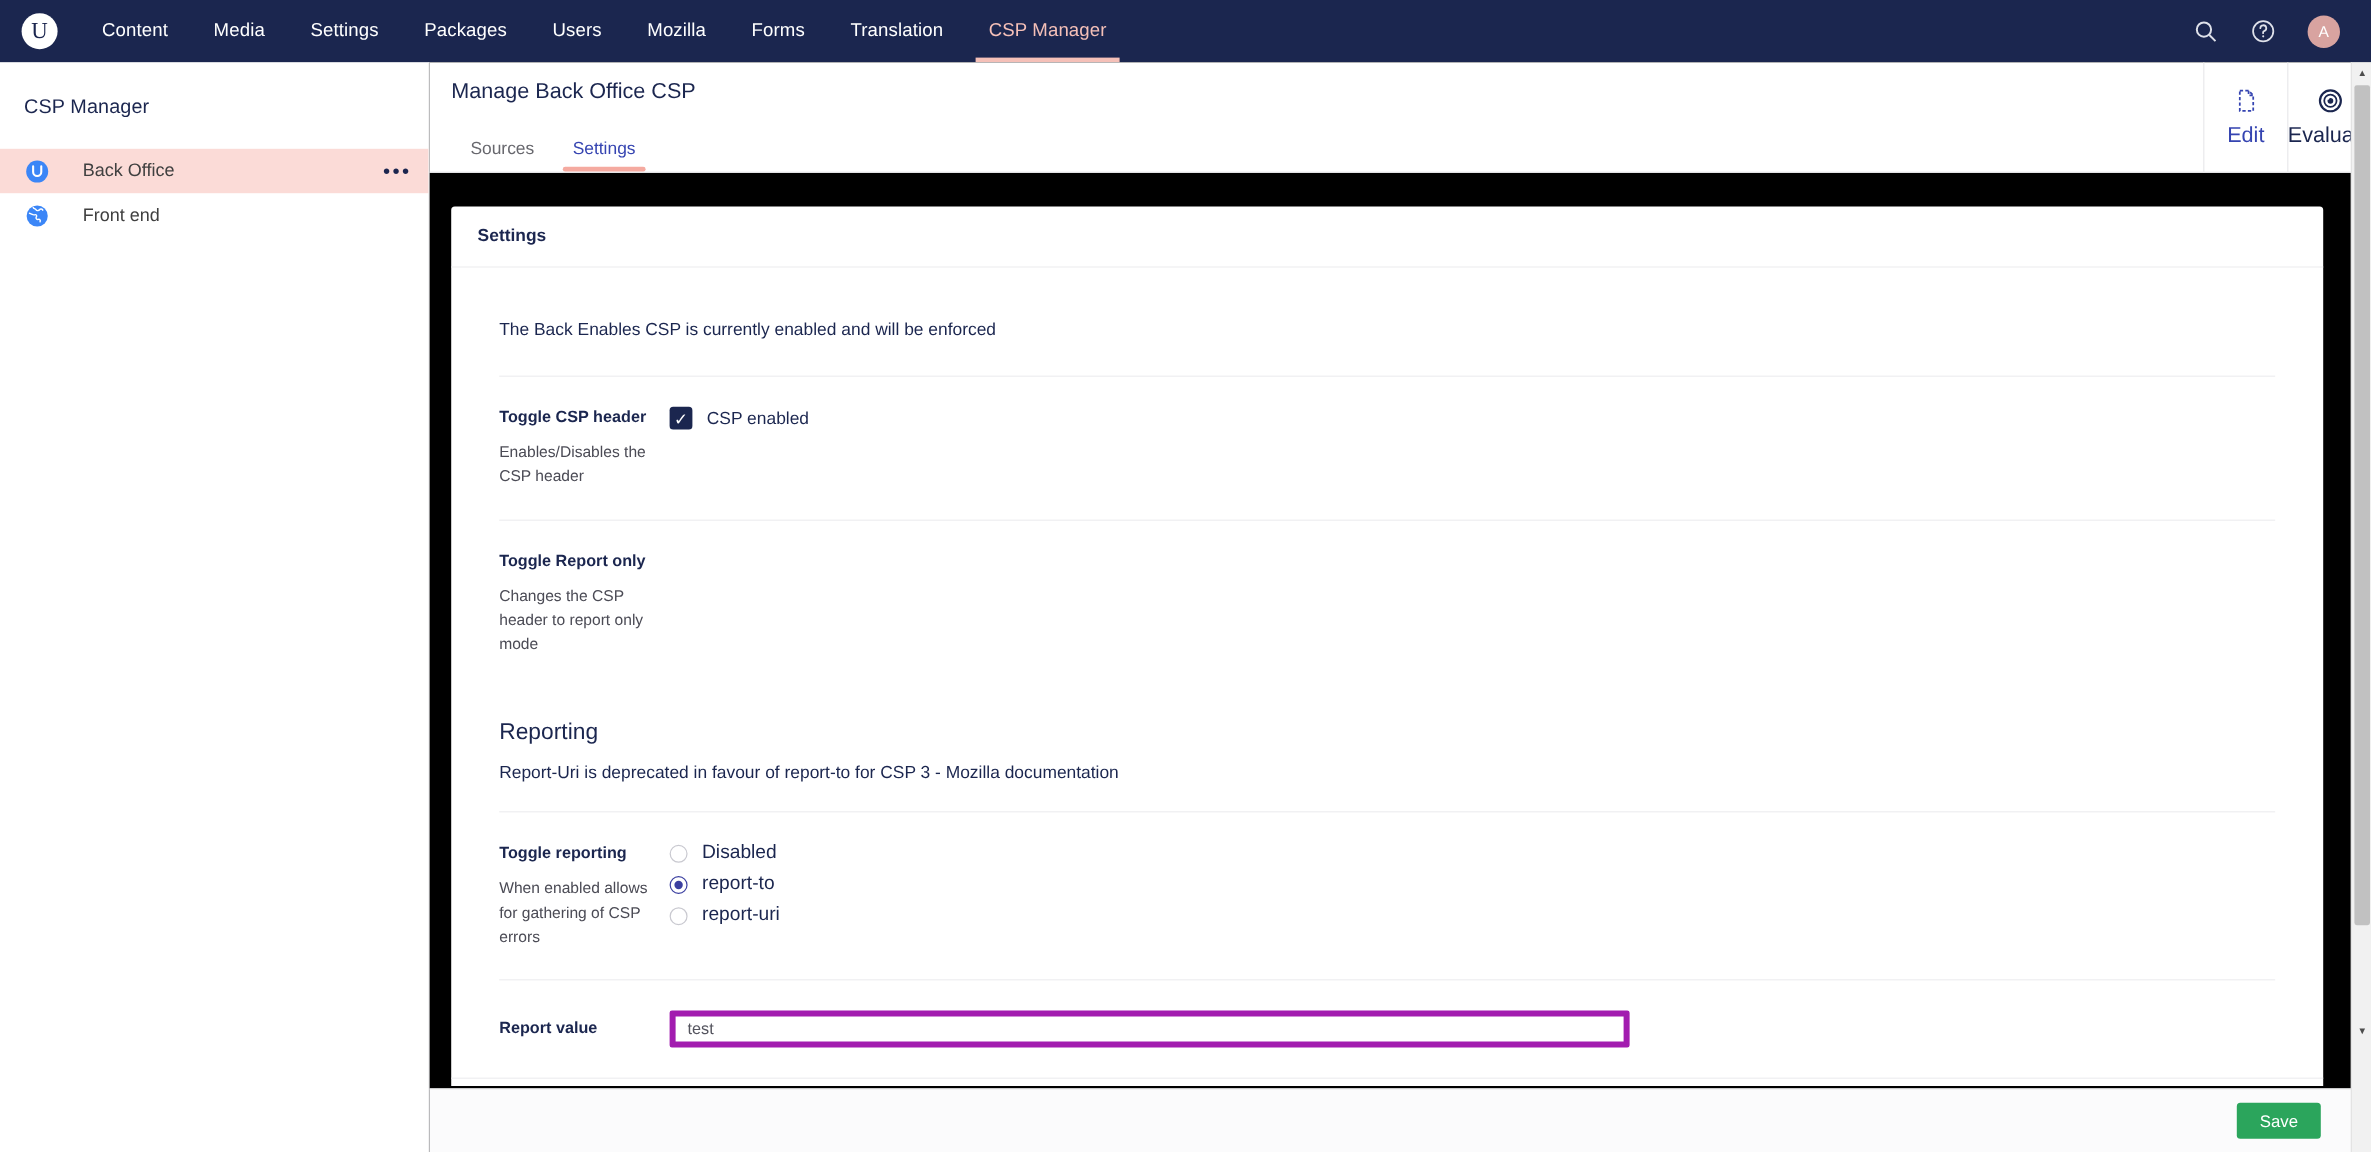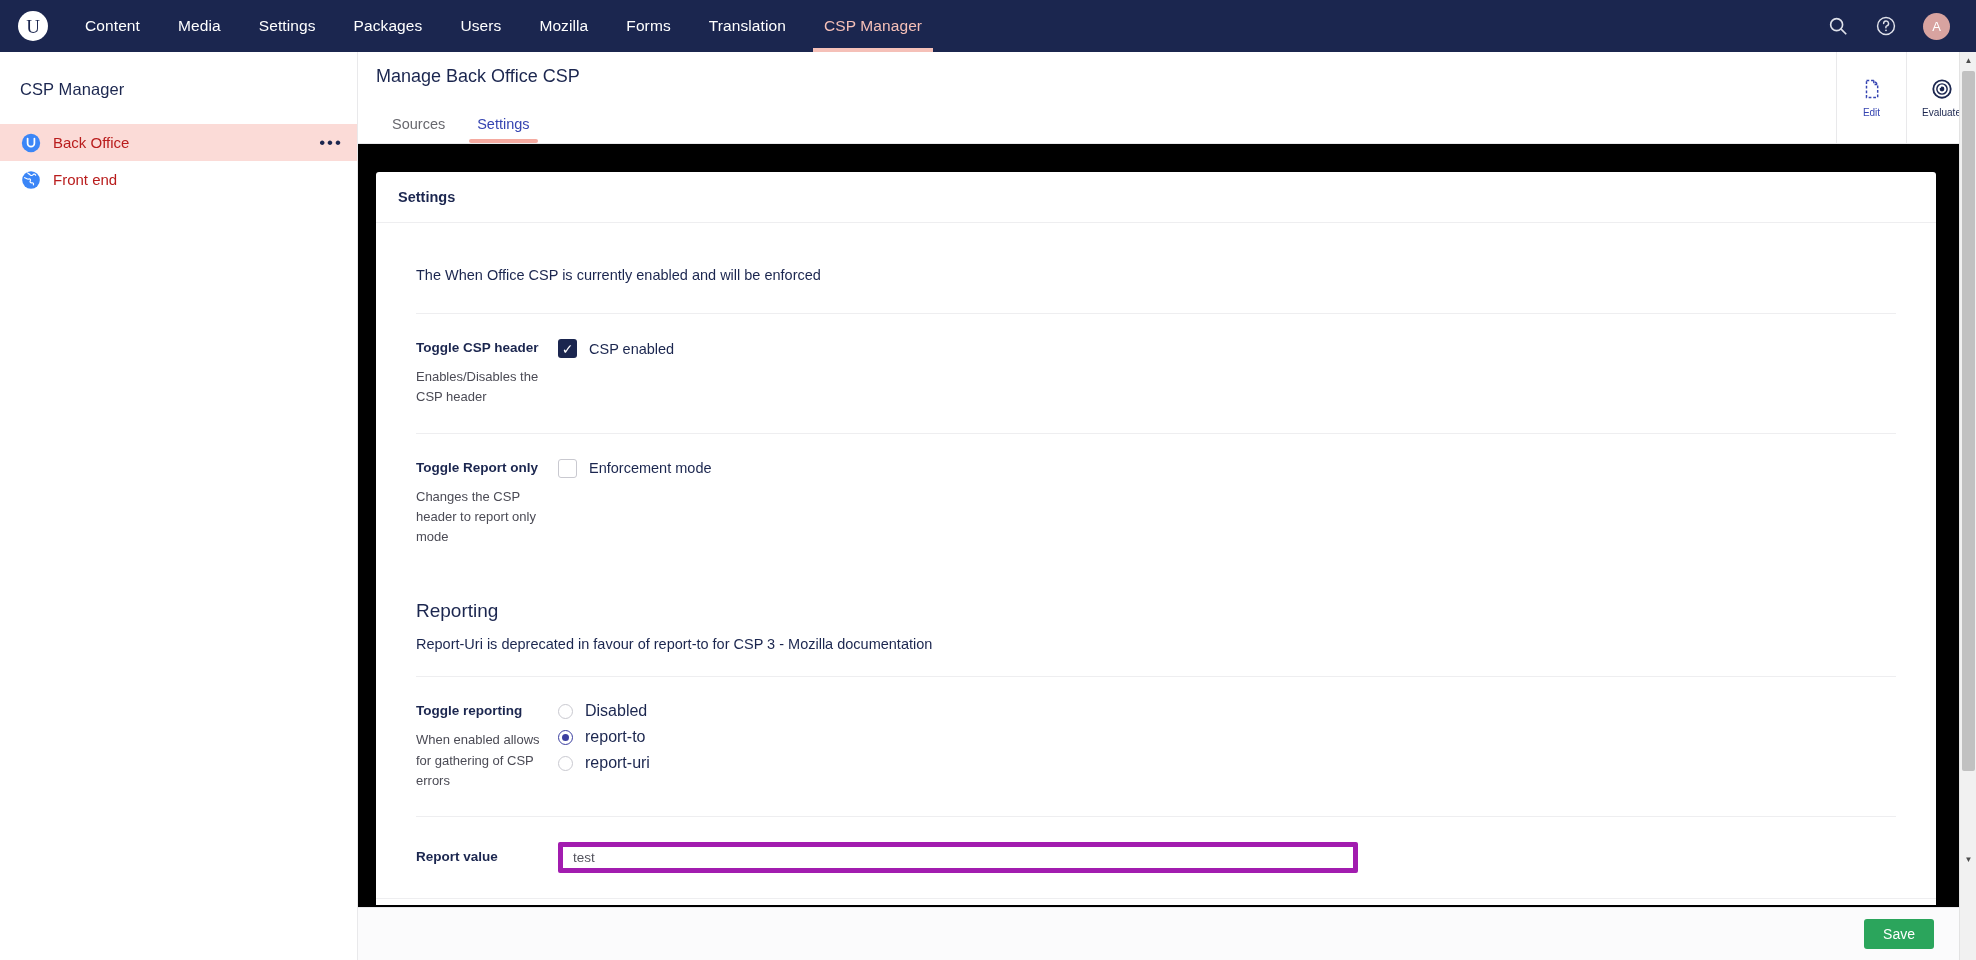--- a/index.html
+++ b/index.html
@@ -67,21 +67,21 @@
     font-size: 16.5px; color: #1b264f; letter-spacing: .1px;
   }
   .sidebar-list { margin-top: 25px; }
   .side-item {
     display: flex; align-items: center;
     height: 37px; padding: 0 14px 0 20px;
     cursor: pointer; position: relative;
   }
   .side-item.selected { background: #fbdbd7; }
   .side-ico { width: 22px; height: 22px; margin-right: 11px; flex: 0 0 22px; }
-  .side-label { font-size: 15px; color: #b91c1c; }
+  .side-label { font-size: 15px; color: #404040; margin-left: 16px; }
   .side-dots {
     margin-left: auto; letter-spacing: 2px;
     font-size: 17px; color: #1b264f; line-height: 1;
   }
 
   
   .main {
     position: absolute; top: 52px; left: 358px;
     width: 1618px; height: 908px;
     background: #000000;
@@ -100,21 +100,21 @@
   .header-actions {
     position: absolute; top: 0; right: 0;
     height: 92px; display: flex; align-items: stretch;
   }
   .action-btn {
     width: 70px; border-left: 1px solid #e9e9eb;
     display: flex; flex-direction: column;
     align-items: center; justify-content: center;
     gap: 7px; cursor: pointer;
   }
-  .action-label { font-size: 10px; color: #1b264f; }
+  .action-label { font-size: 18px; color: #1b264f; }
   .action-btn.edit .action-label { color: #3544b1; }
   .tabs {
     display: flex; align-items: flex-end;
     padding-left: 18px; height: 42px;
   }
   .tab {
     position: relative;
     padding: 0 16px 11px 16px;
     font-size: 14.5px; color: #68686e; cursor: pointer;
   }
@@ -357,21 +357,21 @@
   </div>
 
   <div class="content-scroll">
     <div class="card">
 
       <div class="card-head">Settings</div>
 
       <div class="card-body">
 
         <div class="status-line">
-          <span>The When Office CSP is currently </span><b>enabled</b><span> and will be enforced</span>
+          <span>The Back Enables CSP is currently </span><b>enabled</b><span> and will be enforced</span>
         </div>
 
         <div class="prop-row">
           <div class="prop-left">
             <div class="prop-name">Toggle CSP header</div>
             <div class="prop-desc">Enables/Disables the CSP header</div>
           </div>
           <div class="prop-right">
             <div class="check-line">
               <span class="checkbox on">
@@ -379,26 +379,20 @@
               </span>
               <span class="check-label">CSP enabled</span>
             </div>
           </div>
         </div>
 
         <div class="prop-row">
           <div class="prop-left">
             <div class="prop-name">Toggle Report only</div>
             <div class="prop-desc">Changes the CSP header to report only mode</div>
-          </div>
-          <div class="prop-right">
-            <div class="check-line">
-              <span class="checkbox off"></span>
-              <span class="check-label">Enforcement mode</span>
-            </div>
           </div>
         </div>
 
         <div class="section-head">
           <div class="section-title">Reporting</div>
           <div class="section-sub">Report-Uri is deprecated in favour of report-to for CSP 3 - Mozilla documentation</div>
         </div>
 
         <div class="prop-row">
           <div class="prop-left">

